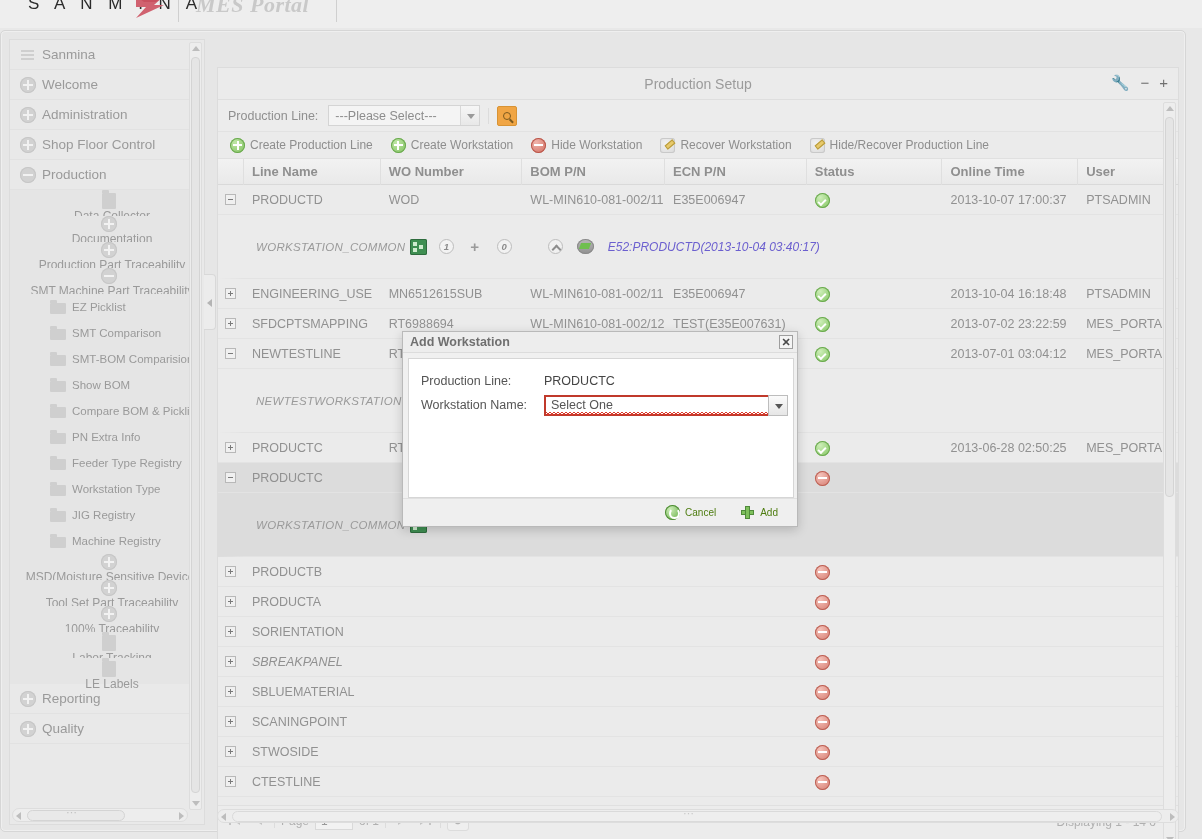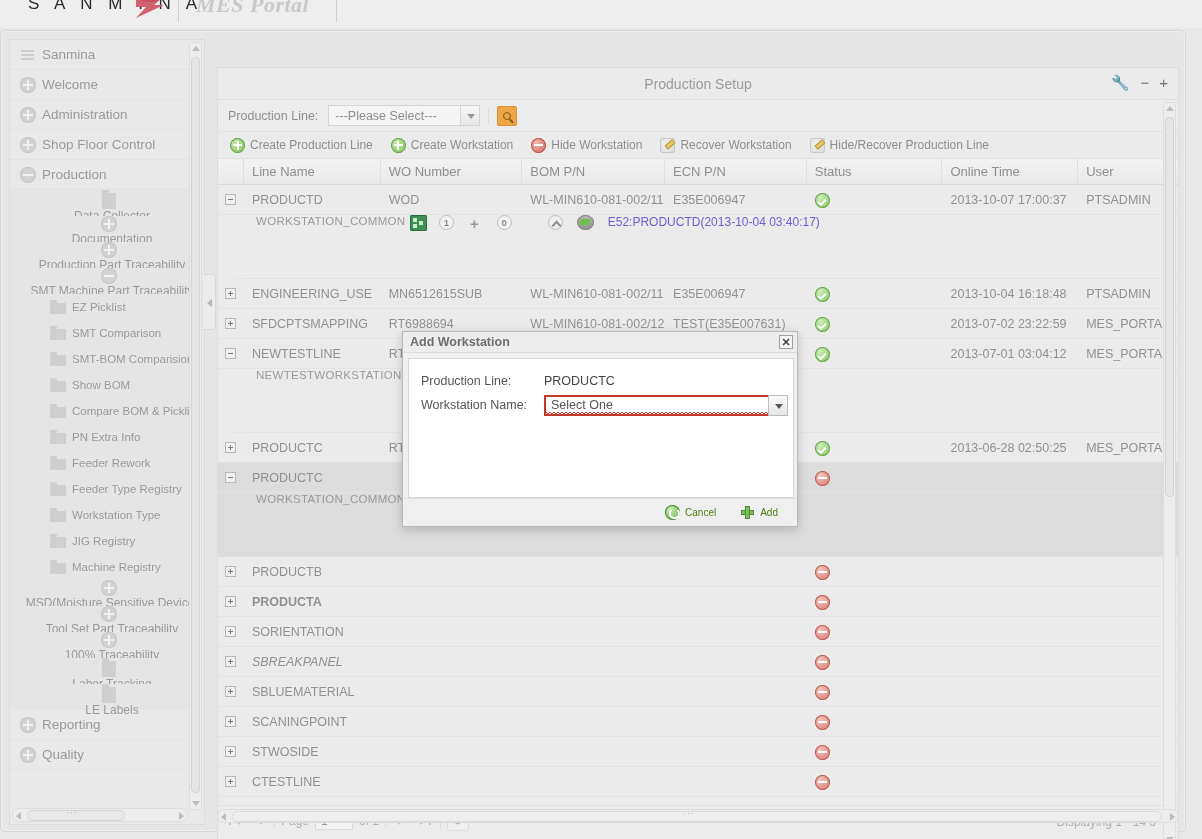--- a/index.html
+++ b/index.html
@@ -264,21 +264,21 @@
   }
 
   
   #grid-header {
     position: relative; height: 26px;
     background: linear-gradient(#f2f2f2,#e9e9e9);
     border-bottom: 1px solid #d9d9d9;
     display: flex; align-items: center;
   }
   .gh {
-    font-size: 13px; font-weight: normal; color: #8f8f8f;
+    font-size: 13px; font-weight: bold; color: #8f8f8f;
     border-right: 1px solid #dfdfdf;
     height: 26px; line-height: 26px;
     padding-left: 8px;
     overflow: hidden; white-space: nowrap;
   }
   .c-exp  { width: 26px; padding-left:0; }
   .c-line { width: 137px; }
   .c-wo   { width: 142px; }
   .c-bom  { width: 143px; }
   .c-ecn  { width: 142px; }
@@ -337,22 +337,22 @@
   .subrow {
     position: relative;
     height: 64px;
     background: #ebebeb;
     border-bottom: 1px solid #e3e3e3;
     border-left: 26px solid transparent;
   }
   .subrow.sel { background: #dcdcdc; }
   .subrow .inner {
     position: absolute; left: 0; right: 0; top: 0; bottom: 0;
-    display: flex; align-items: flex-start;
-    padding-left: 12px; gap: 0;
+    display: flex; align-items: center;
+    padding-left: 12px; gap: 0; font-style: italic;
   }
   .ws-name { font-size: 11.5px; color: #9a9a9a; width: 150px; letter-spacing: .3px;}
   .ws-icon {
     width: 17px; height: 16px; margin-left: 4px;
     background: #3f8f52;
     border-radius: 2px; position: relative;
     box-shadow: 0 0 0 1px #2e6b3d inset;
   }
   .ws-icon::before {
     content:""; position:absolute; left:3px; top:3px; width:4px; height:4px; background:#cfeccf;
@@ -609,24 +609,20 @@
           <span class="ico ico-folder"></span>
           <span>Show BOM</span>
         </div>
         <div class="nav-item lvl2 nav-group">
           <span class="ico ico-folder"></span>
           <span>Compare BOM &amp; Picklist</span>
         </div>
         <div class="nav-item lvl2 nav-group">
           <span class="ico ico-folder"></span>
           <span>PN Extra Info</span>
-        </div>
-        <div class="nav-item lvl2 nav-group">
-          <span class="ico ico-folder"></span>
-          <span>Feeder Rework</span>
         </div>
         <div class="nav-item lvl2 nav-group">
           <span class="ico ico-folder"></span>
           <span>Feeder Type Registry</span>
         </div>
         <div class="nav-item lvl2 nav-group">
           <span class="ico ico-folder"></span>
           <span>Workstation Type</span>
         </div>
         <div class="nav-item lvl2 nav-group">
@@ -846,21 +842,21 @@
           <div class="cell c-bom" style="width: 143px;"></div>
           <div class="cell c-ecn" style="width: 142px;"></div>
           <div class="cell c-stat" style="width: 136px;"><span class="stat-no" style="display: inline-block; vertical-align: middle;"></span></div>
           <div class="cell c-time" style="width: 136px;"></div>
           <div class="cell c-user" style="width: 100px;"></div>
         </div>
         <div class="row">
           <div class="cell c-exp">
             <span class="expander plus"></span>
           </div>
-          <div class="cell c-line" style="width: 137px; font-weight: bold;">PRODUCTA</div>
+          <div class="cell c-line" style="width: 137px;">PRODUCTA</div>
           <div class="cell c-wo" style="width: 142px;"></div>
           <div class="cell c-bom" style="width: 143px;"></div>
           <div class="cell c-ecn" style="width: 142px;"></div>
           <div class="cell c-stat" style="width: 136px;"><span class="stat-no" style="display: inline-block; vertical-align: middle;"></span></div>
           <div class="cell c-time" style="width: 136px;"></div>
           <div class="cell c-user" style="width: 100px;"></div>
         </div>
         <div class="row">
           <div class="cell c-exp">
             <span class="expander plus"></span>

